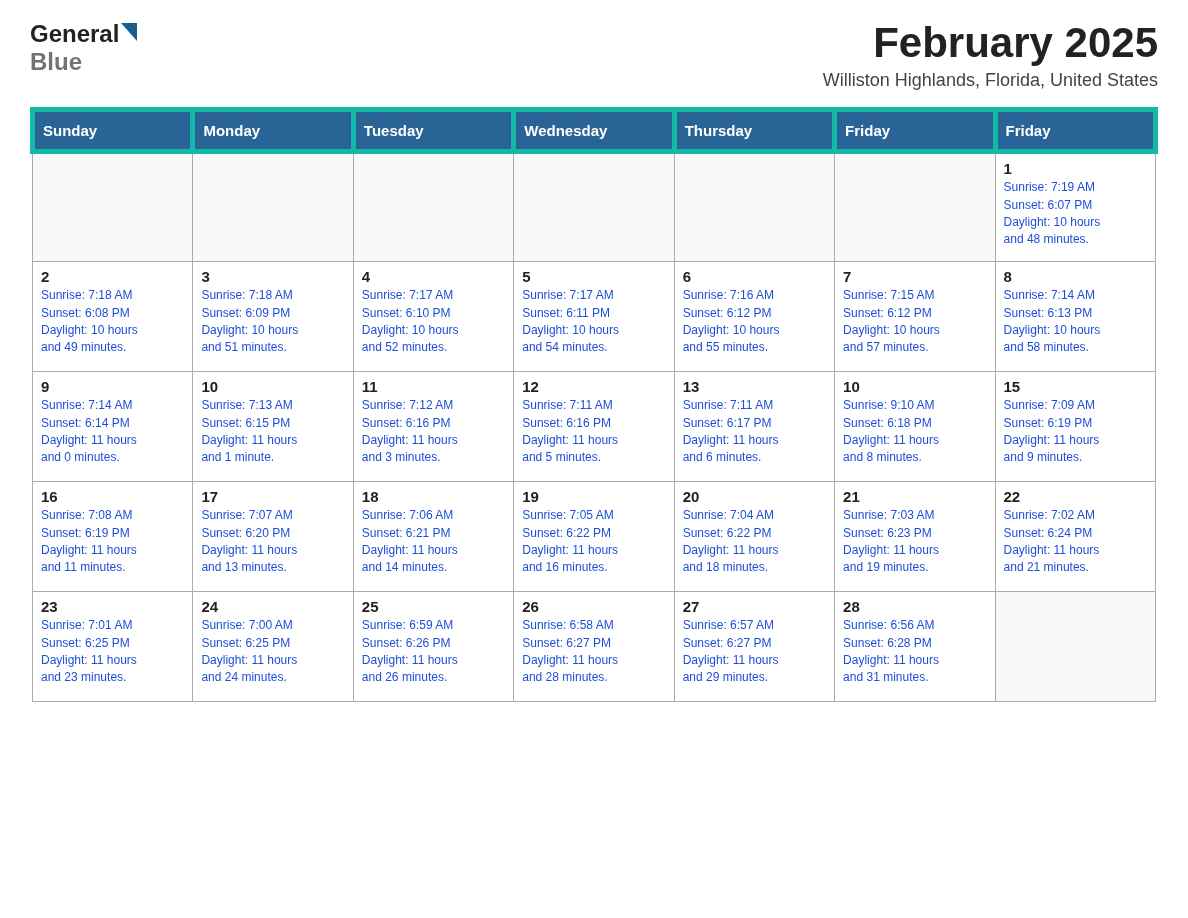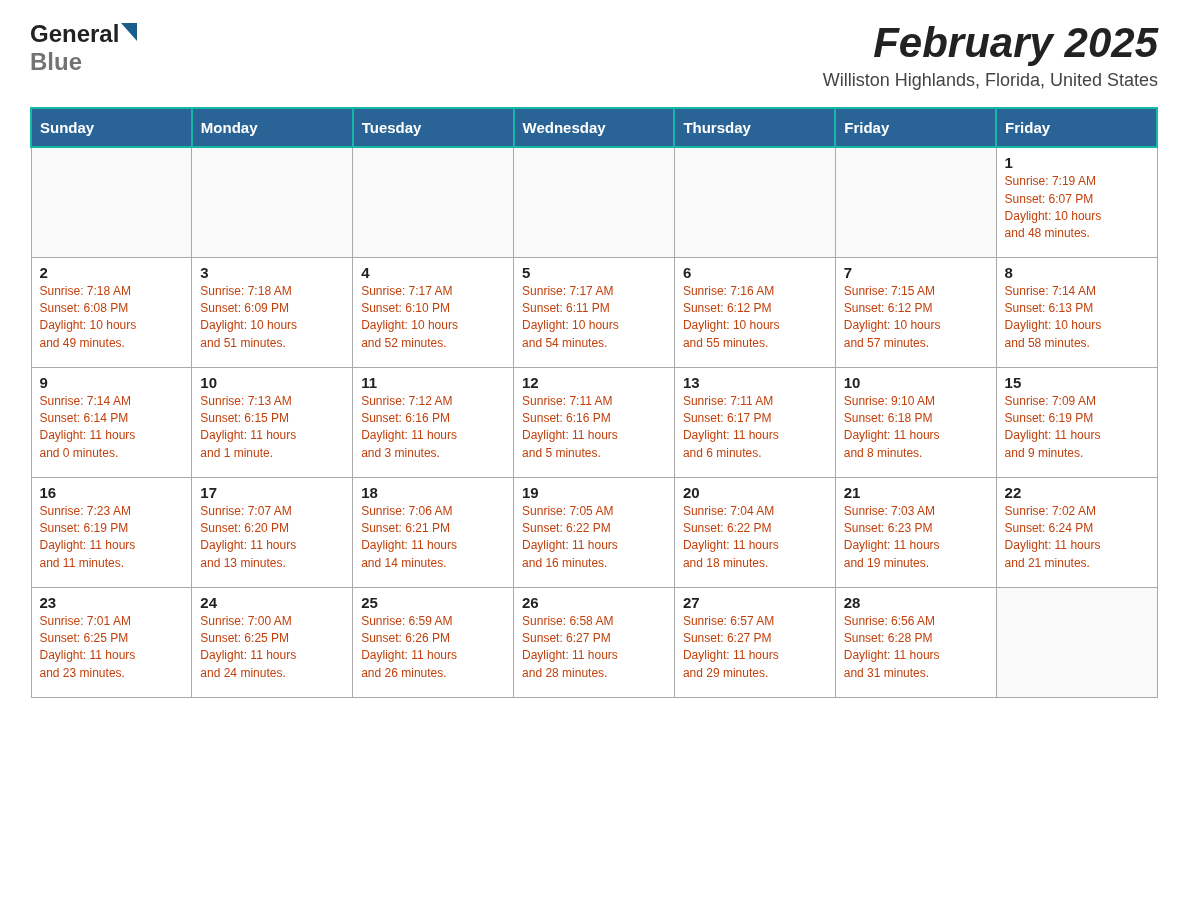--- a/index.html
+++ b/index.html
@@ -24,58 +24,57 @@
       align-items: flex-start;
     }
     .title-area {
       text-align: right;
     }
     .month-title {
       font-size: 42px;
       font-weight: bold;
       color: #222;
       line-height: 1.1;
-      font-style: italic;
     }
     .location-title {
       font-size: 18px;
       color: #444;
       margin-top: 4px;
       margin-left: 40px;
     }
     .calendar {
       width: 100%;
       border-collapse: collapse;
     }
     .calendar th {
       background: #2a6496;
       color: #fff;
       font-size: 15px;
       font-weight: bold;
       padding: 10px 8px;
       text-align: left;
-      border: 2px solid #14b8a6;
+      border: 5px solid #14b8a6;
     }
     .calendar td {
       border: 1px solid #aaa;
       vertical-align: top;
       padding: 6px 8px;
       width: 14.28%;
       min-height: 100px;
     }
     .day-number {
       font-size: 15px;
       font-weight: bold;
       color: #222;
       display: block;
       margin-bottom: 2px;
     }
     .day-info {
       font-size: 12px;
-      color: #c2410c;
+      color: #1d4ed8;
       line-height: 1.45;
     }
     .empty-cell {
       background: #f9f9f9;
     }
     tr.week-row td {
       height: 110px;
     }
     .logo-wrapper {
       display: flex;
@@ -243,21 +242,21 @@
           <span class="day-number">15</span>
           <div class="day-info" style="white-space: pre-line;">Sunrise: 7:09 AM
 Sunset: 6:19 PM
 Daylight: 11 hours
 and 9 minutes.</div>
         </td>
       </tr>
       <tr class="week-row">
         <td>
           <span class="day-number">16</span>
-          <div class="day-info" style="white-space: pre-line;">Sunrise: 7:23 AM
+          <div class="day-info" style="white-space: pre-line;">Sunrise: 7:08 AM
 Sunset: 6:19 PM
 Daylight: 11 hours
 and 11 minutes.</div>
         </td>
         <td>
           <span class="day-number">17</span>
           <div class="day-info" style="white-space: pre-line;">Sunrise: 7:07 AM
 Sunset: 6:20 PM
 Daylight: 11 hours
 and 13 minutes.</div>

